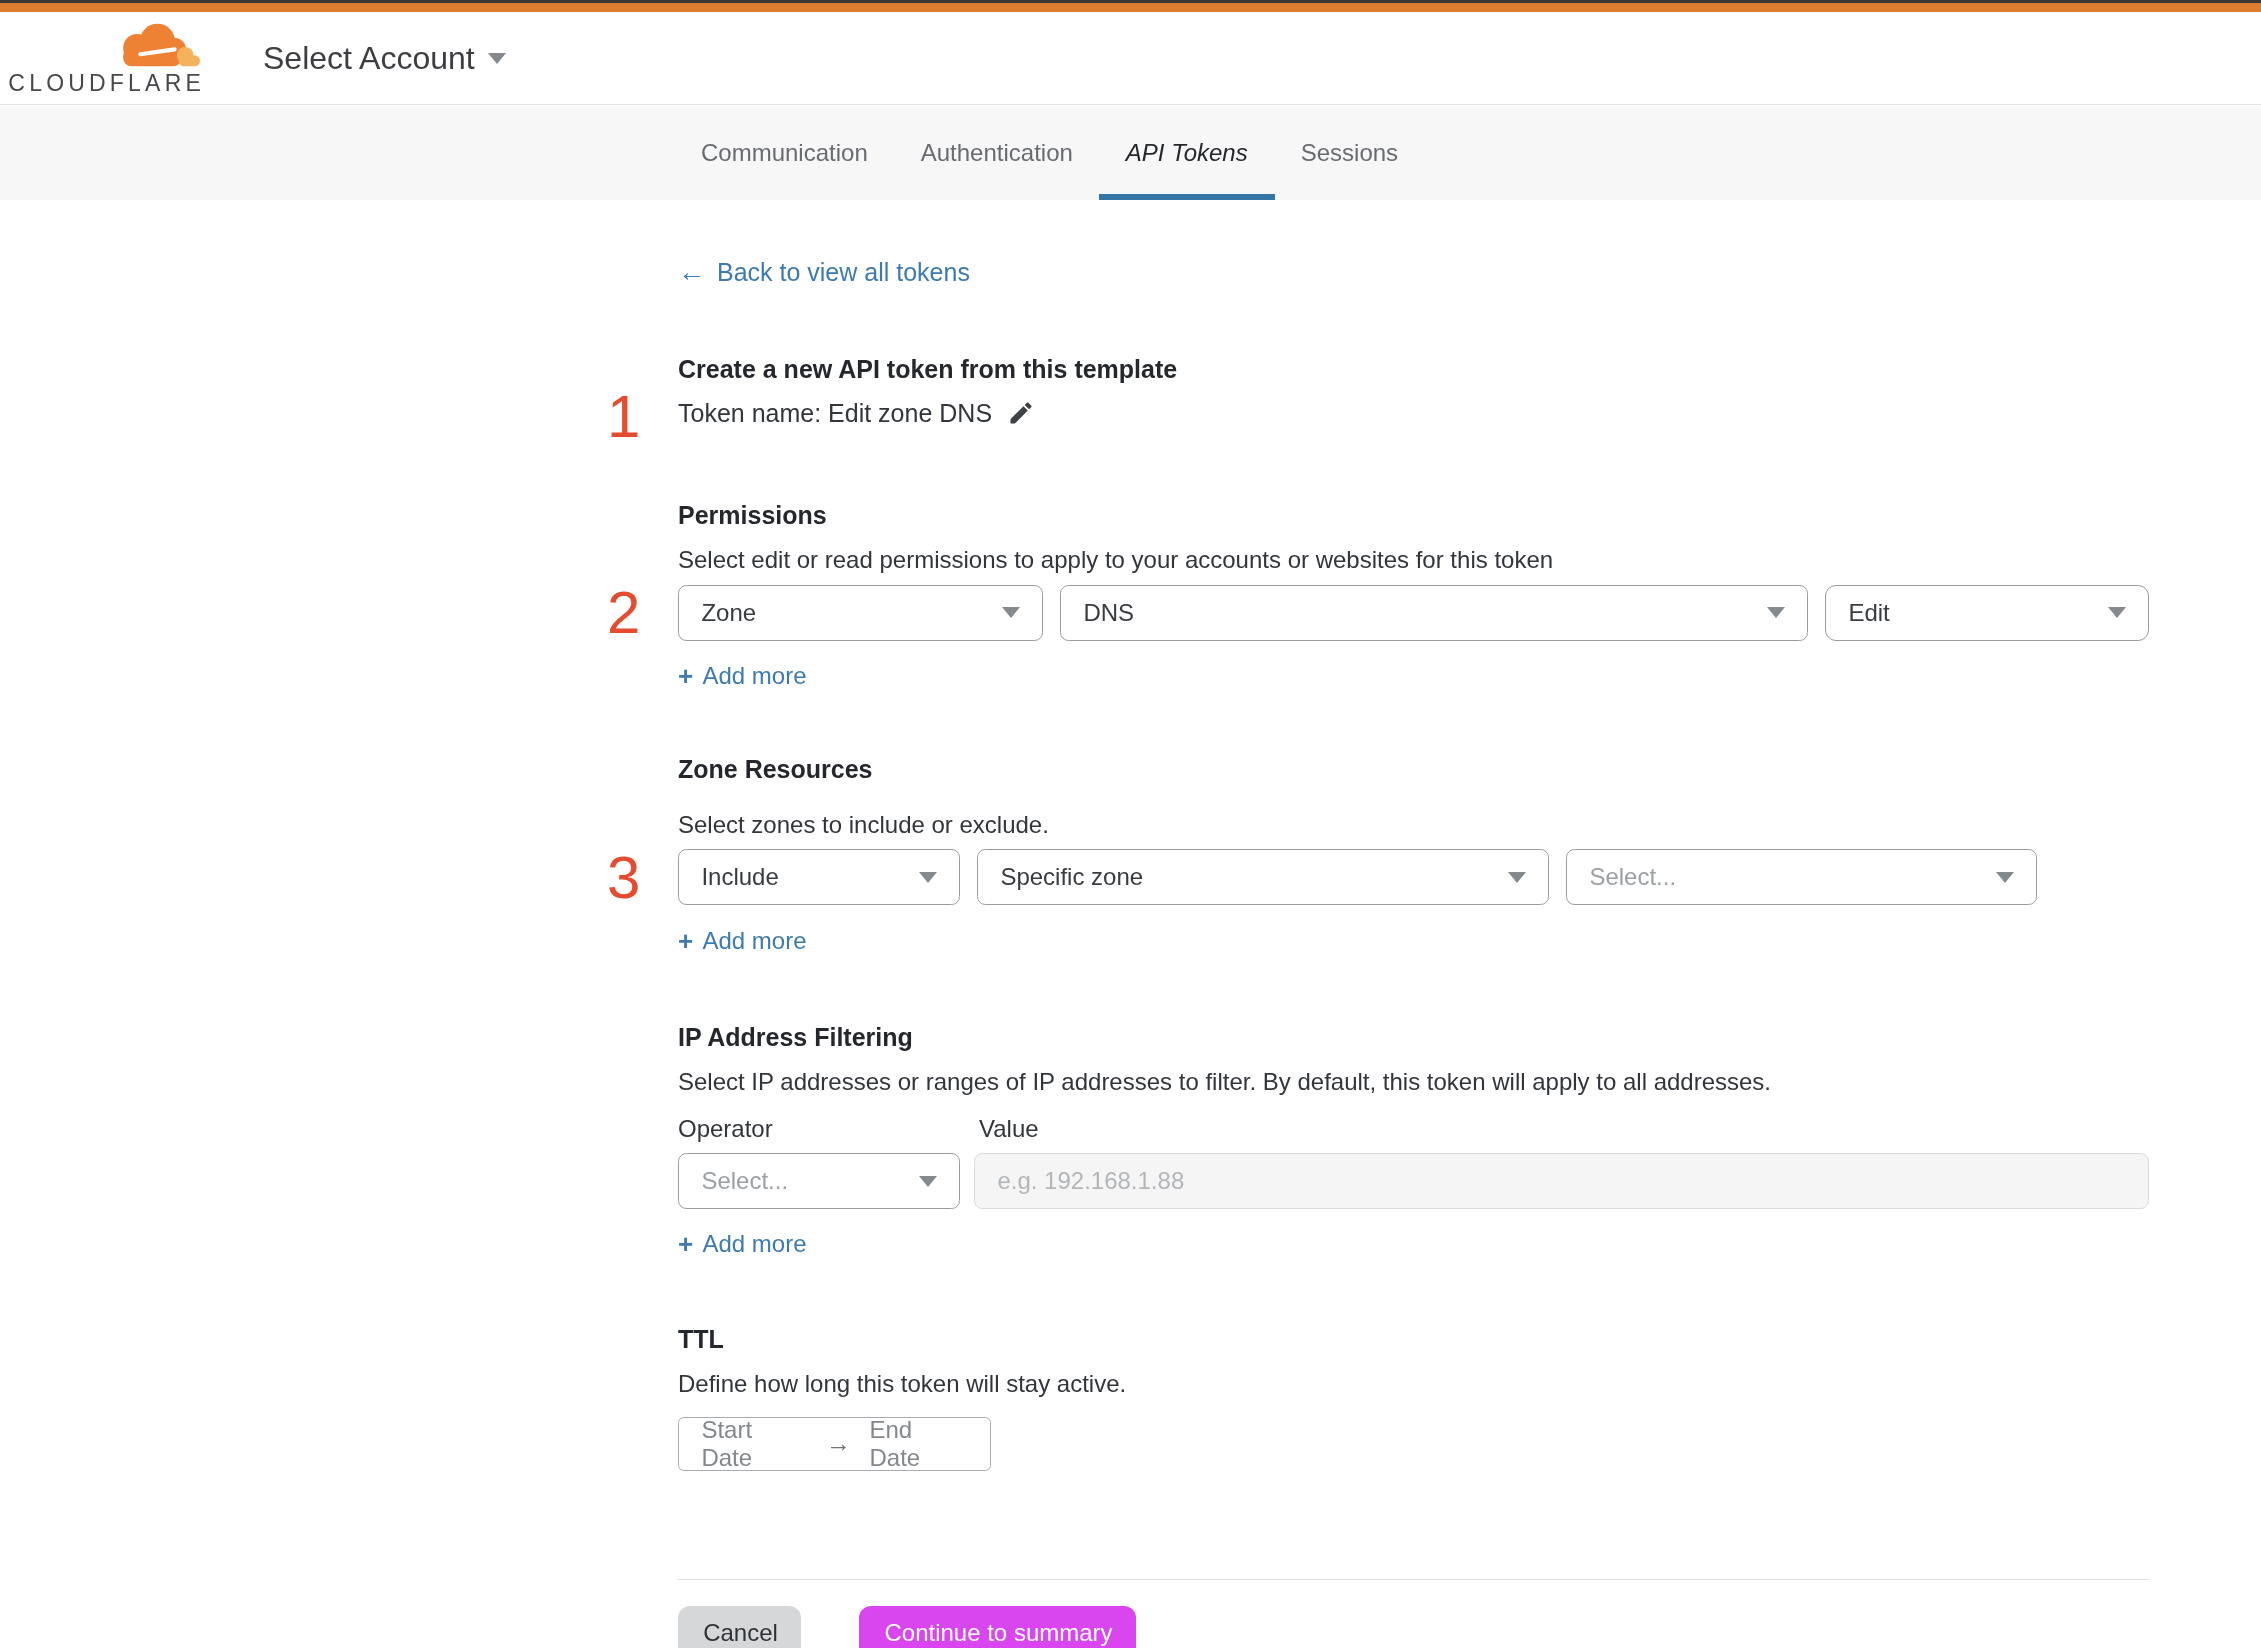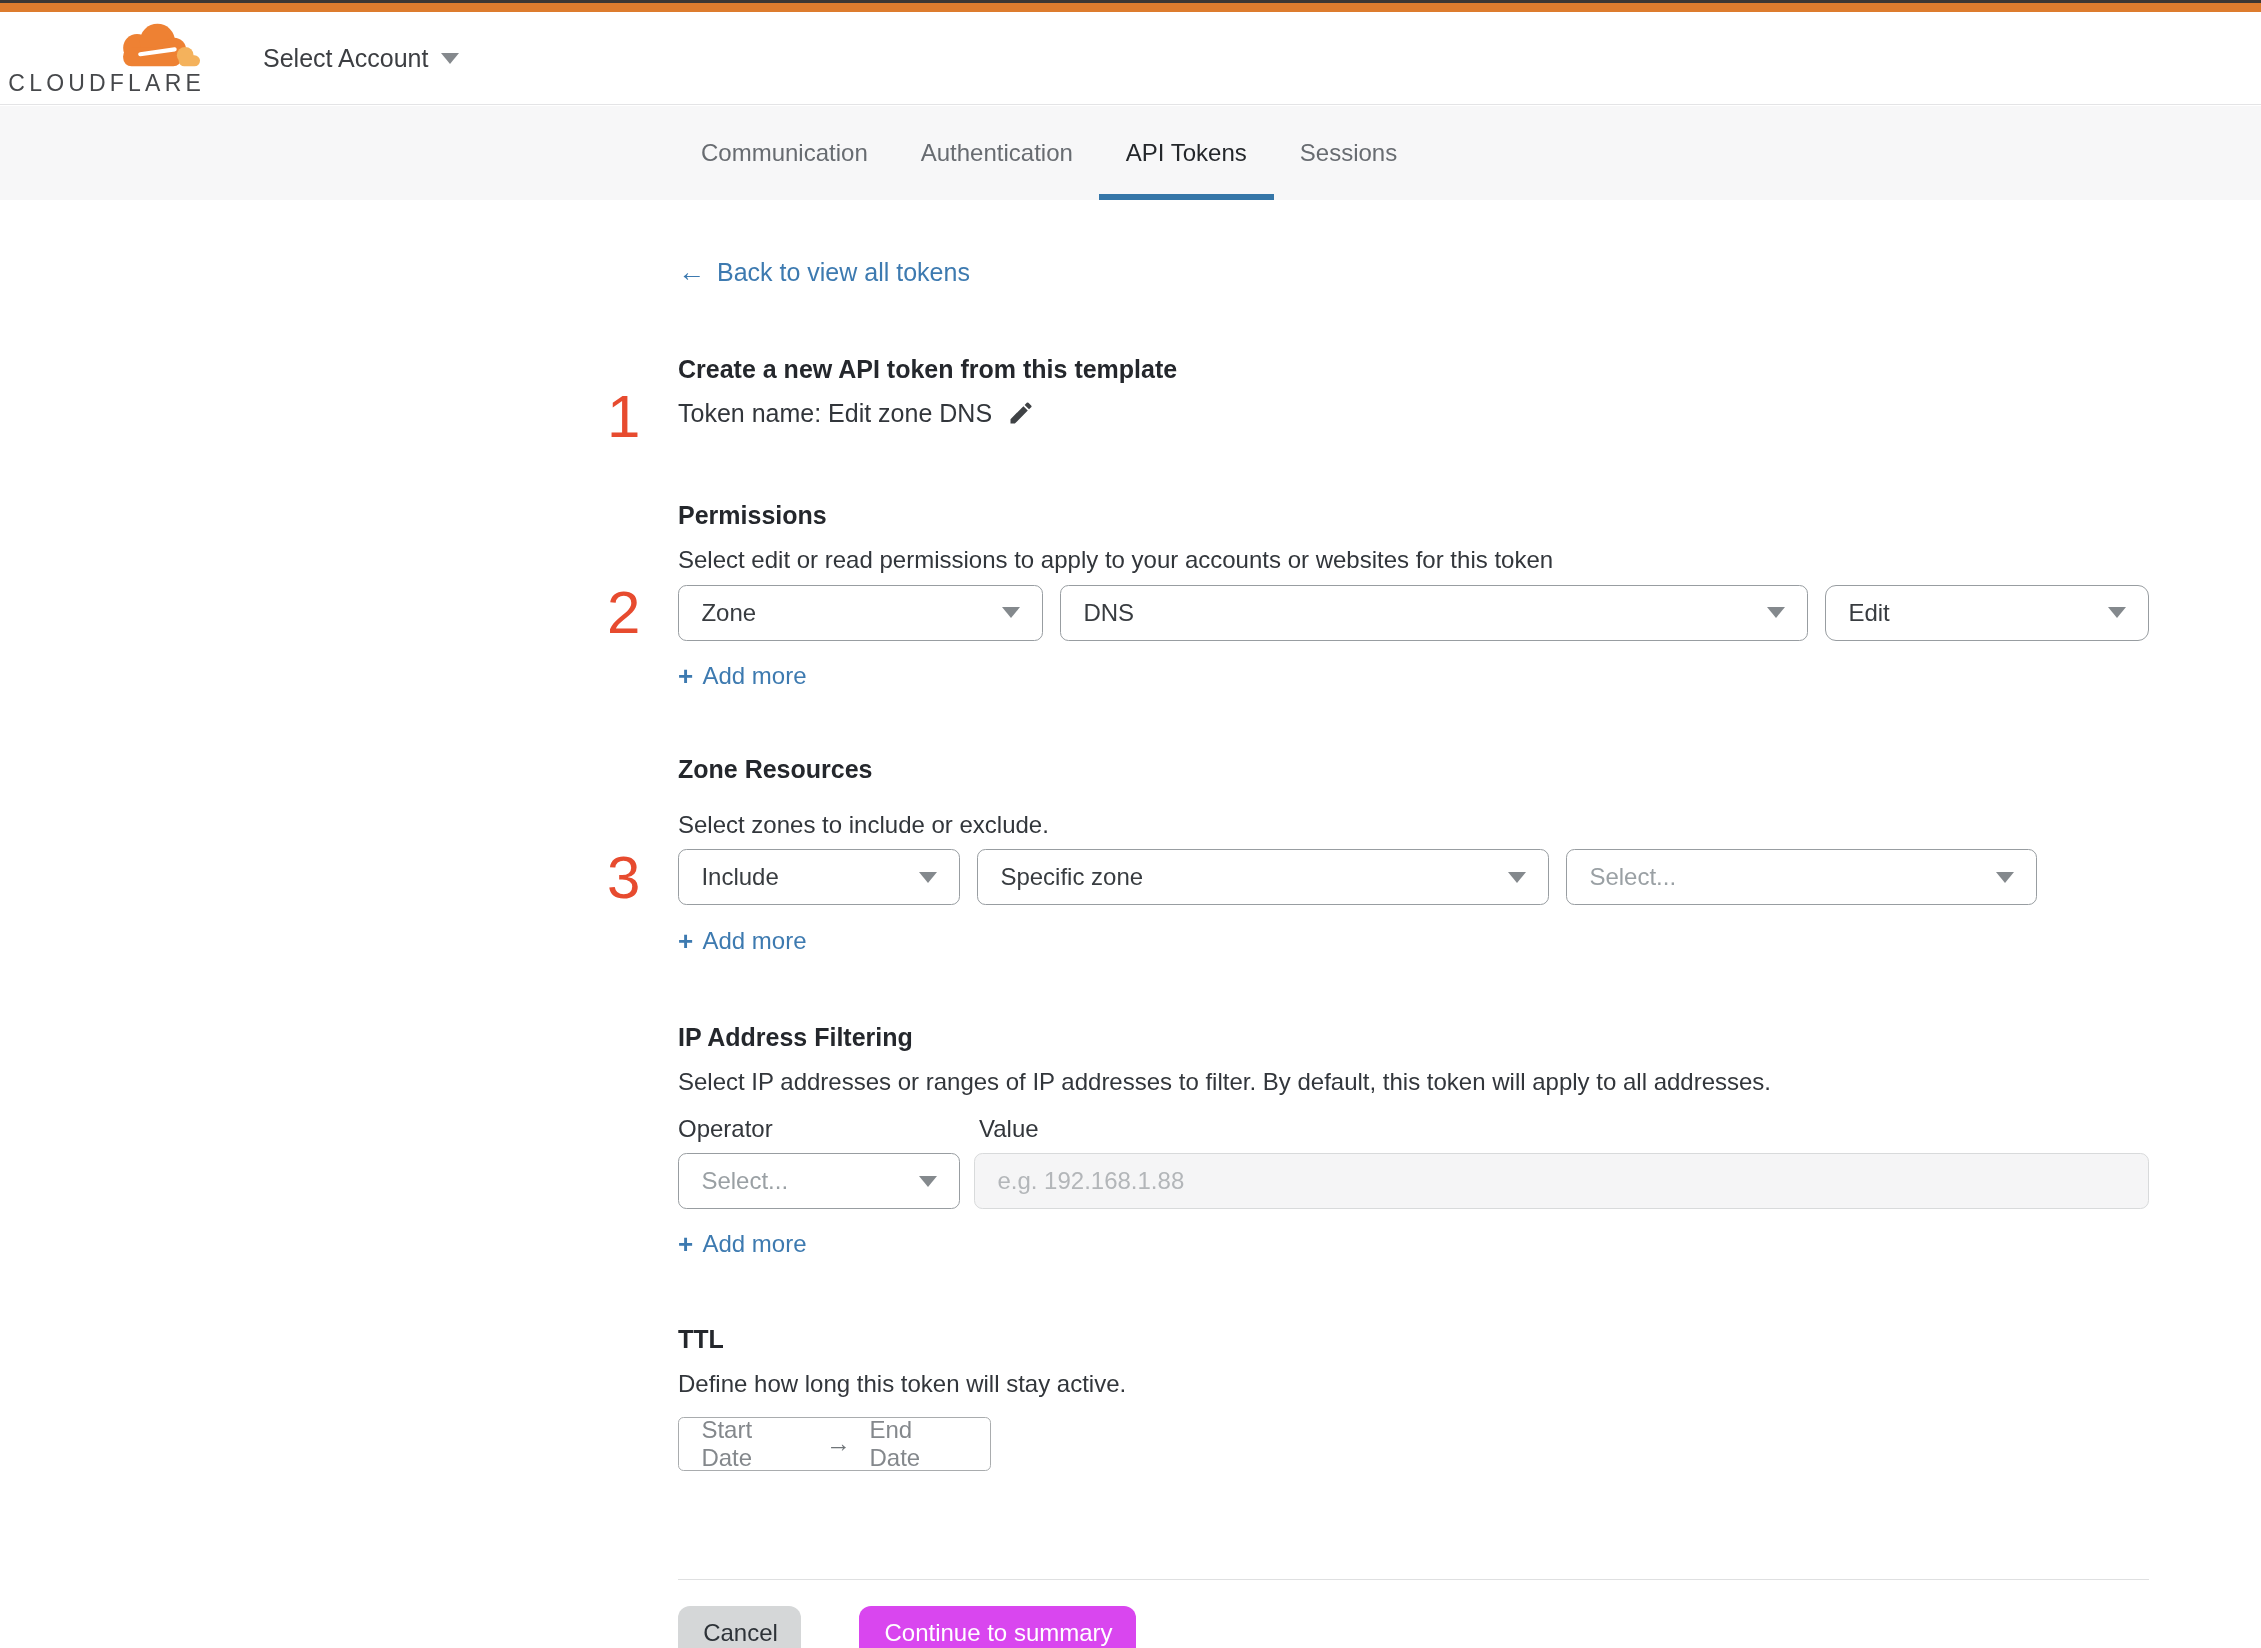--- a/index.html
+++ b/index.html
@@ -19,34 +19,34 @@
   
   .header {
     position:absolute; top:12px; left:0; width:100%; height:93px;
     background:#ffffff; border-bottom:0.9px solid #e4e4e6;
     display:flex; align-items:center;
   }
   .logo-block { margin-left:26px; width:179px; display:flex; flex-direction:column; align-items:flex-end; }
   .logo-block svg { display:block; margin-right:1.9px; }
   .logo-text { font-size:23px; font-weight:normal; letter-spacing:4.2px; color:#46484b; line-height:1; margin-top:1.9px; }
   .account-selector { margin-left:58px; display:flex; align-items:center; gap:13px; cursor:pointer; }
-  .account-label { font-size:25px; color:#3c3e42; }
+  .account-label { font-size:32px; color:#3c3e42; }
   .caret-down {
     width:0; height:0;
     border-left:9.3px solid transparent; border-right:9.3px solid transparent;
     border-top:11.2px solid #85898d;
   }
 
   
   .tab-bar {
     position:absolute; top:106px; left:0; width:100%; height:94px;
     background:#f7f7f8; display:flex; align-items:stretch; gap:53px; padding-left:701px;
   }
   .tab { position:relative; display:flex; align-items:center; font-size:24px; color:#686c71; cursor:pointer; }
-  .tab.active { color:#24272b; }
+  .tab.active { color:#24272b;font-style:italic; }
   .tab.active::after {
     content:""; position:absolute; left:-27px; right:-27px; bottom:0; height:6.5px; background:#3576a8;
   }
 
   
   .content { position:absolute; left:678px; top:200px; width:1471px; }
 
   .back-link { display:flex; align-items:center; gap:12px; margin-top:58px; color:#3d7ab0; font-size:25px; cursor:pointer; text-decoration:none; line-height:28px; }
   .back-arrow { font-size:27px; line-height:28px; }
 

